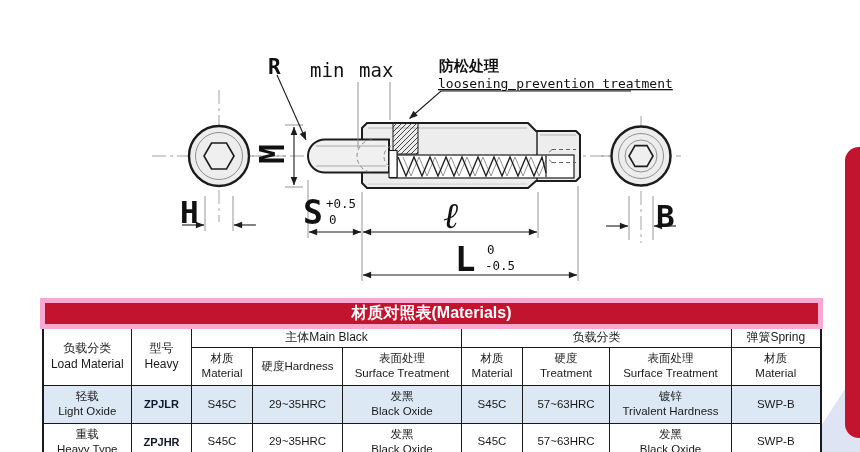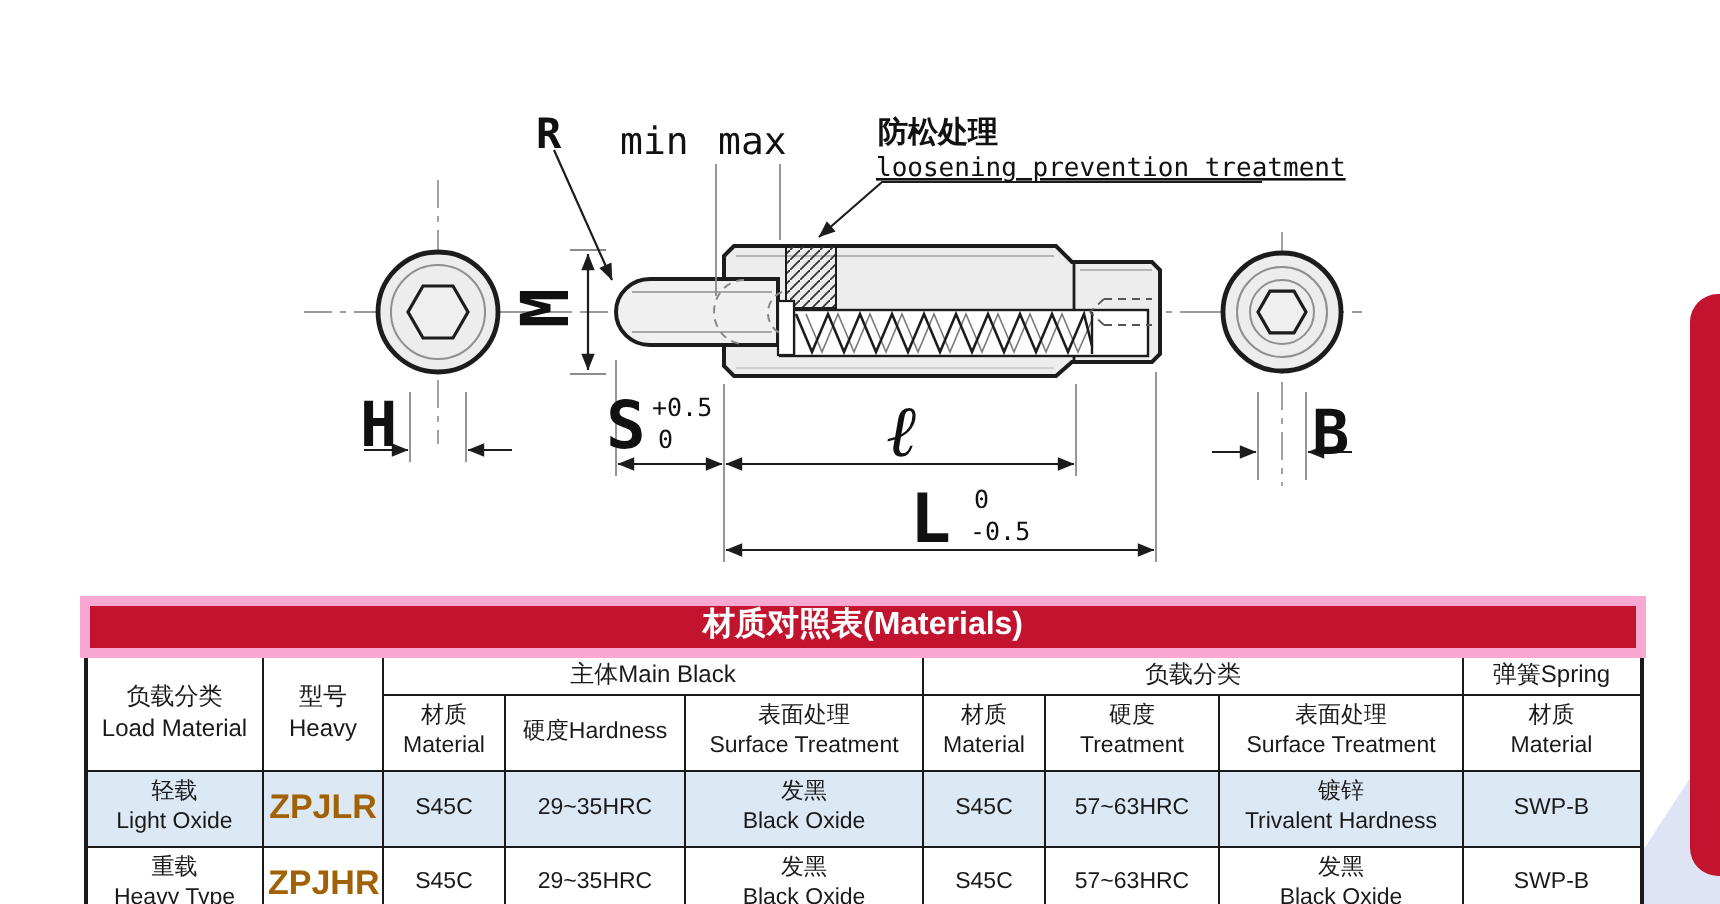--- a/index.html
+++ b/index.html
@@ -23,21 +23,21 @@
     border-collapse:collapse;table-layout:fixed;font-size:11.5px;color:#1a1a1a;}
   .mat-table td{border:1px solid #1a1a1a;text-align:center;vertical-align:middle;
     padding:0 2px;line-height:1.3;}
   .mat-table{border:2px solid #1a1a1a;}
   .title-row td{background:var(--accent-red,#c2142f);color:#fff;font-weight:bold;
     font-size:16px;height:19px;border:5px solid #f9a8d4;}
   .group-row td{height:18px;font-size:12px;}
   .sub-row td{height:37px;font-size:11.5px;}
   .data-row-1 td{background:var(--row-blue,#dce9f5);height:37px;}
   .data-row-2 td{background:#ffffff;height:36px;}
-  .type-code{color:#a16207;font-weight:bold;font-size:17px;}
+  .type-code{color:#0f172a;font-weight:bold;font-size:11px;}
   .two-line span{display:block;}
 </style>
 </head>
 <body>
 
 <div id="stage">
 
   <div class="corner-tri"></div>
   <div class="red-banner"></div>
 

